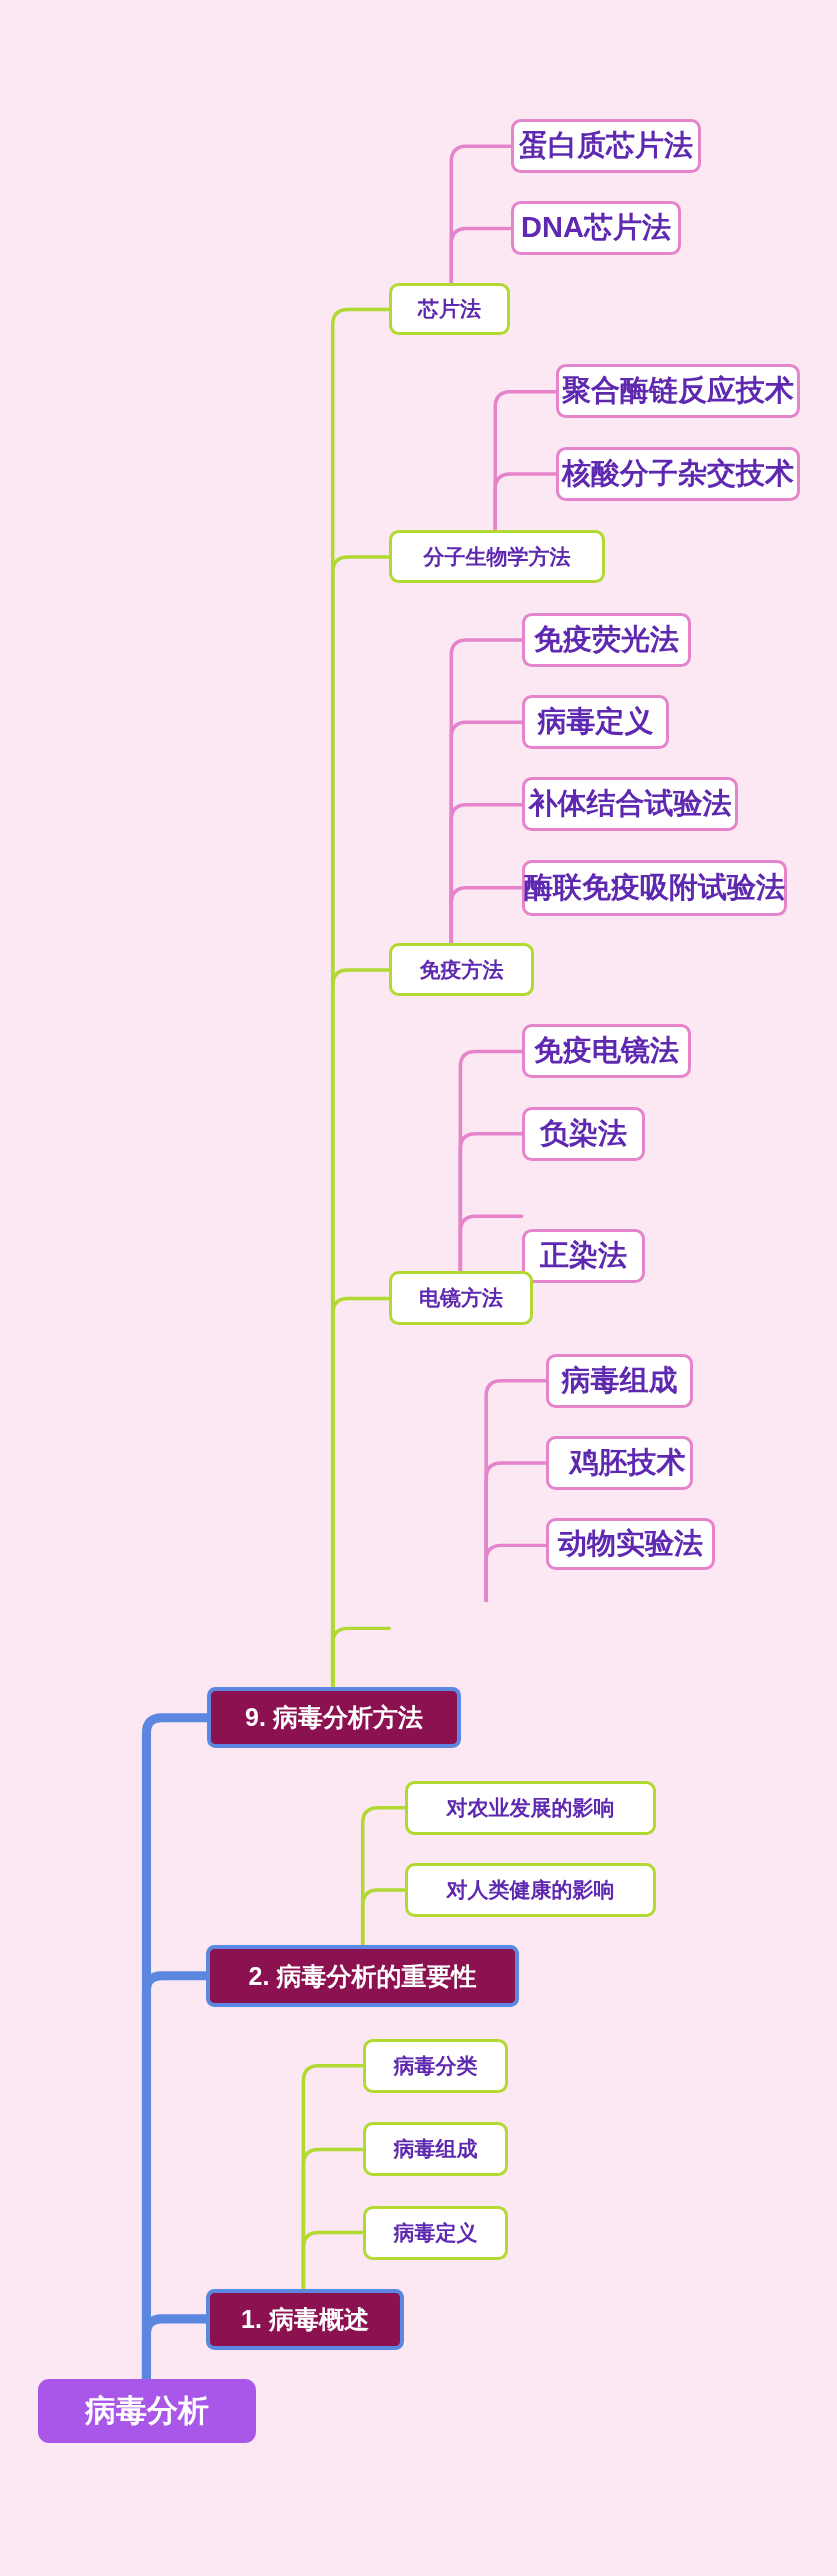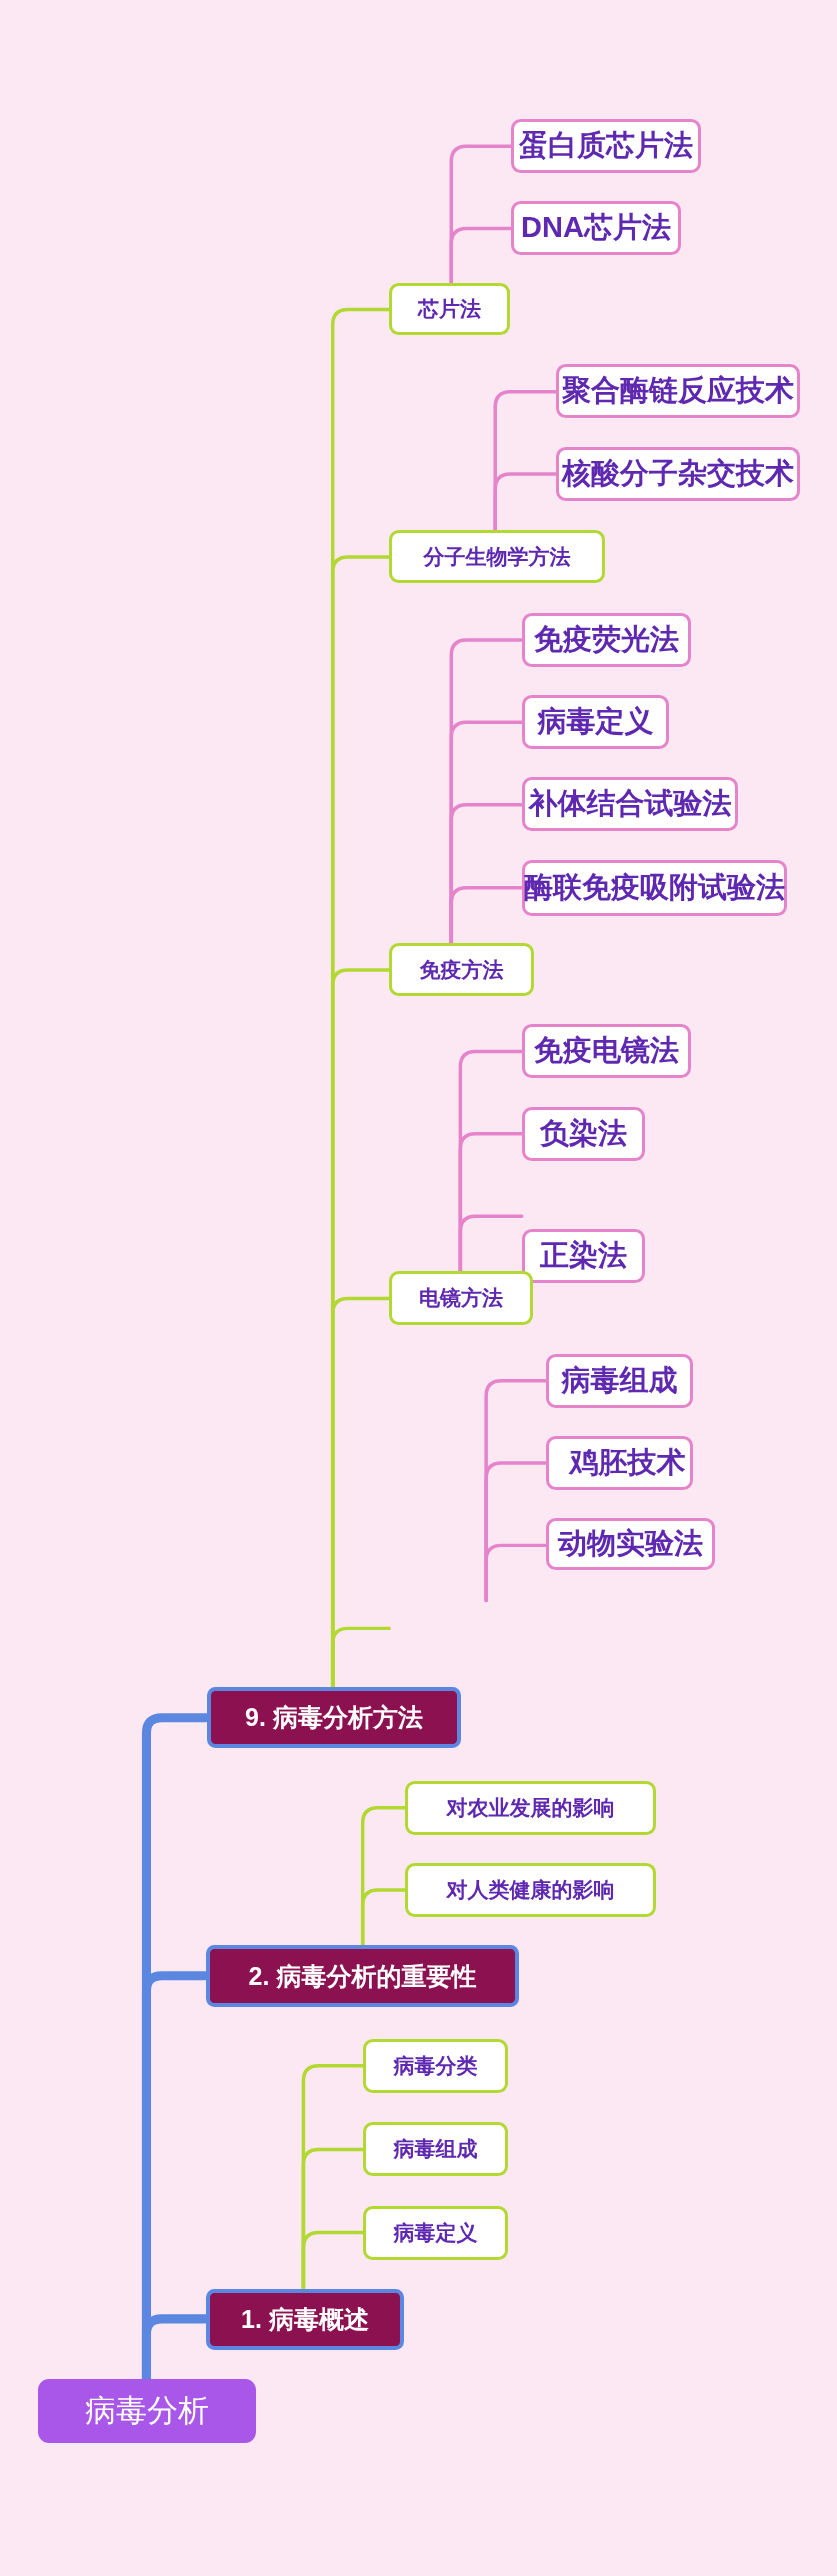--- a/index.html
+++ b/index.html
@@ -50,21 +50,21 @@
     background:var(--topic-bg,#8c1150);
     border:4.9px solid var(--topic-border,#5b87e0);
     border-radius:8.4px;
     color:var(--topic-text,#ffffff);
     font-size:25px;font-weight:700;
   }
   .root{
     background:var(--root-bg,#a957e8);
     border-radius:11px;
     color:var(--topic-text,#ffffff);
-    font-size:31px;font-weight:400;
+    font-size:31px;font-weight:700;
   }
 </style>
 </head>
 <body>
 
 <div id="canvas">
 
   <svg id="wires" viewBox="0 0 1200 3692" xmlns="http://www.w3.org/2000/svg">
 
     <path class="stroke-blue" d="M210,3410 L210,2484 Q210,2462 232,2462 L296,2462"></path>

